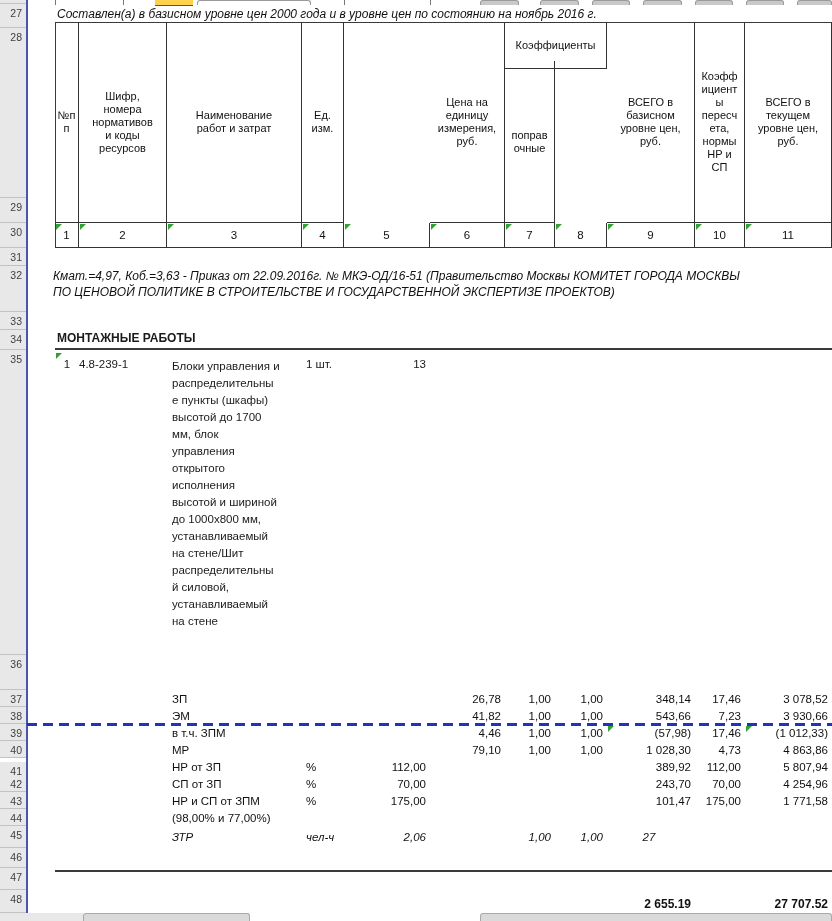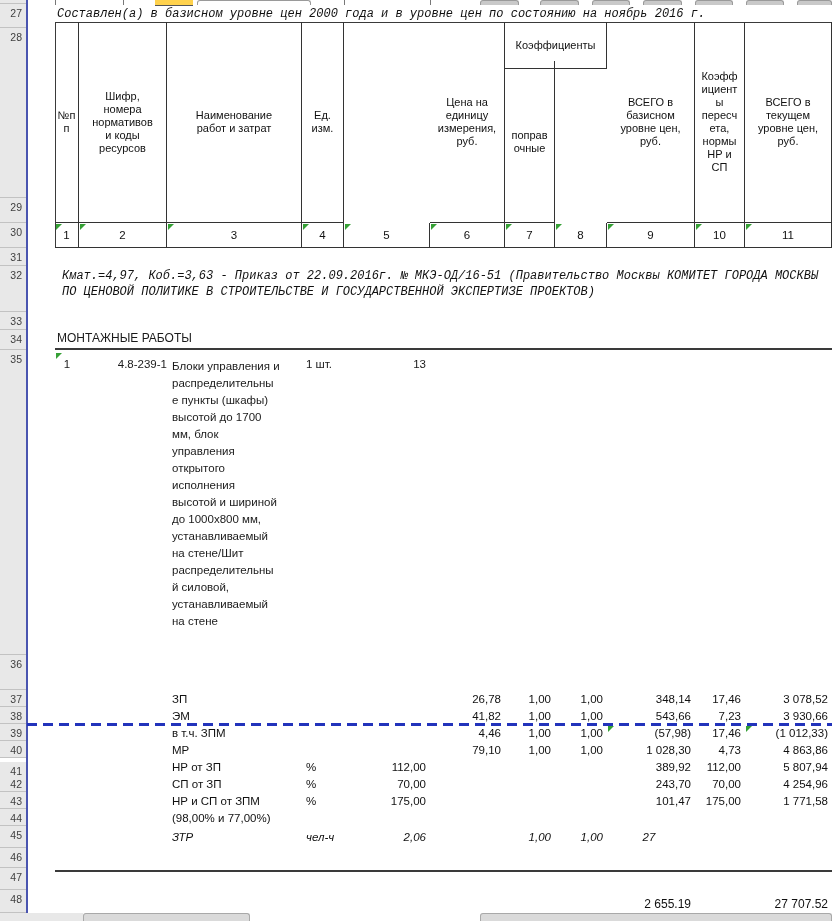--- a/index.html
+++ b/index.html
@@ -25,22 +25,22 @@
   .dc4{left:279px;width:40px;text-align:left;}
   .dc5{left:317px;width:82px;text-align:right;}
   .dc6{left:403px;width:71px;text-align:right;}
   .dc7{left:478px;width:46px;text-align:right;}
   .dc8{left:528px;width:48px;text-align:right;}
   .dc9{left:580px;width:84px;text-align:right;}
   .dc10{left:668px;width:46px;text-align:right;}
   .dc11{left:718px;width:83px;text-align:right;}
   .center{text-align:center !important;}
   .it{font-style:italic;}
-  .b{font-weight:normal;}
-  .note{position:absolute;font-size:12px;font-style:italic;white-space:pre-line;line-height:16px;color:#111;font-family:Liberation Mono, monospace;}
+  .b{font-weight:bold;}
+  .note{position:absolute;font-size:12px;font-style:italic;white-space:pre-line;line-height:16px;color:#111;}
   .dash{position:absolute;left:27px;top:723px;width:805px;height:3px;z-index:6;
         background:repeating-linear-gradient(90deg,#2233bb 0 10px,transparent 10px 16px);}
   .sliver-line{position:absolute;top:0;width:1px;height:5px;background:#777;}
   .gbar{position:absolute;height:4px;top:0;border:1px solid #9a9a9a;border-bottom:none;border-radius:3px 3px 0 0;background:#c9c9c9;}
   .botbar{position:absolute;top:913px;height:8px;background:#dadada;border:1px solid #a9a9a9;border-bottom:none;border-radius:3px 3px 0 0;box-sizing:border-box;}
 </style>
 </head>
 <body>
 
 <div class="screen">
@@ -169,29 +169,29 @@
     </div>
   <div class="ncell" style="left:695px;top:223px;width:50px;height:25px">
       <i class="tri" style="left:1px;top:1px"></i>
       <span>10</span>
     </div>
   <div class="ncell" style="left:745px;top:223px;width:87px;height:25px">
       <i class="tri" style="left:1px;top:1px"></i>
       <span>11</span>
     </div>
 
-  <div class="note" style="left:62px;top:268px;width:770px">Кмат.=4,97, Коб.=3,63  -  Приказ  от 22.09.2016г. № МКЭ-ОД/16-51 (Правительство Москвы КОМИТЕТ ГОРОДА МОСКВЫ
+  <div class="note" style="left:53px;top:268px;width:770px">Кмат.=4,97, Коб.=3,63  -  Приказ  от 22.09.2016г. № МКЭ-ОД/16-51 (Правительство Москвы КОМИТЕТ ГОРОДА МОСКВЫ
 ПО ЦЕНОВОЙ ПОЛИТИКЕ В СТРОИТЕЛЬСТВЕ И ГОСУДАРСТВЕННОЙ ЭКСПЕРТИЗЕ ПРОЕКТОВ)</div>
 
   <div class="abs b" style="left:57px;top:331px;font-size:12px">МОНТАЖНЫЕ РАБОТЫ</div>
   <div class="line" style="left:55px;top:348px;width:777px;height:2px"></div>
 
   <i class="tri" style="left:56px;top:353px"></i>
   <div class="abs" style="left:55px;top:358px;width:24px;text-align:center;font-size:11.5px">1</div>
-  <div class="abs" style="left:79px;top:358px;width:88px;text-align:right;font-size:11.5px">4.8-239-1</div>
+  <div class="abs" style="left:79px;top:358px;width:88px;text-align:left;font-size:11.5px">4.8-239-1</div>
   <div class="abs" style="left:172px;top:358px;width:130px;font-size:11.5px;line-height:17px;white-space:pre-line">Блоки управления и
 распределительны
 е пункты (шкафы)
 высотой до 1700
 мм, блок
 управления
 открытого
 исполнения
 высотой и шириной
 до 1000х800 мм,

